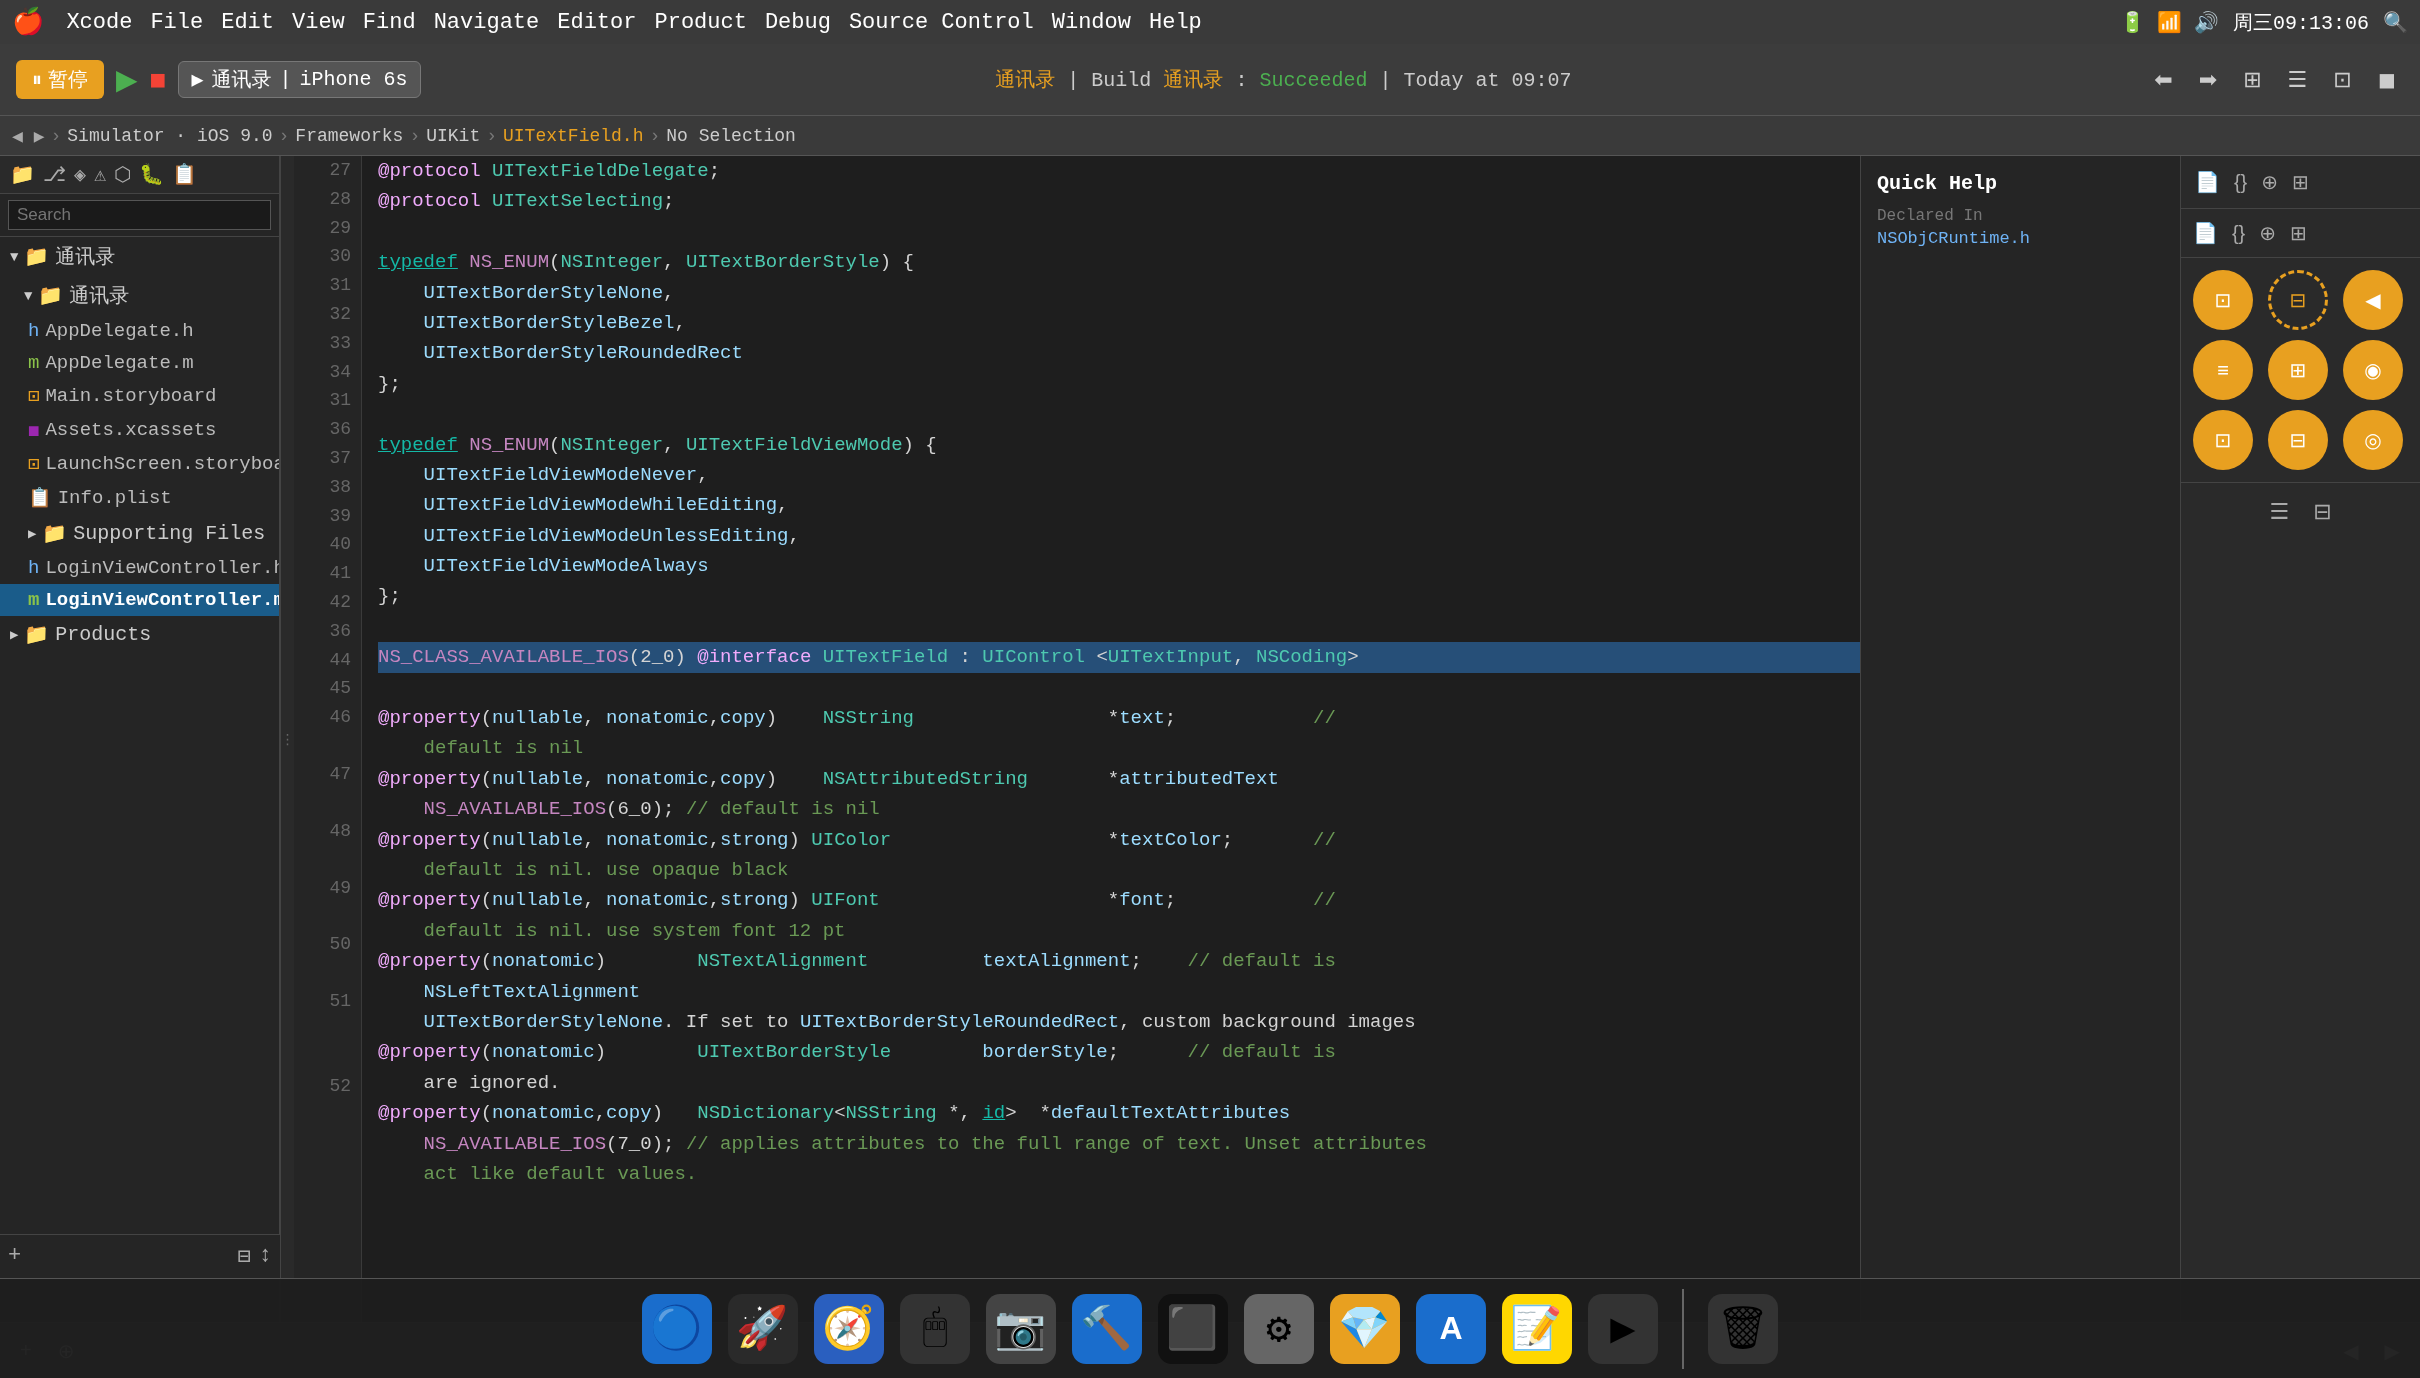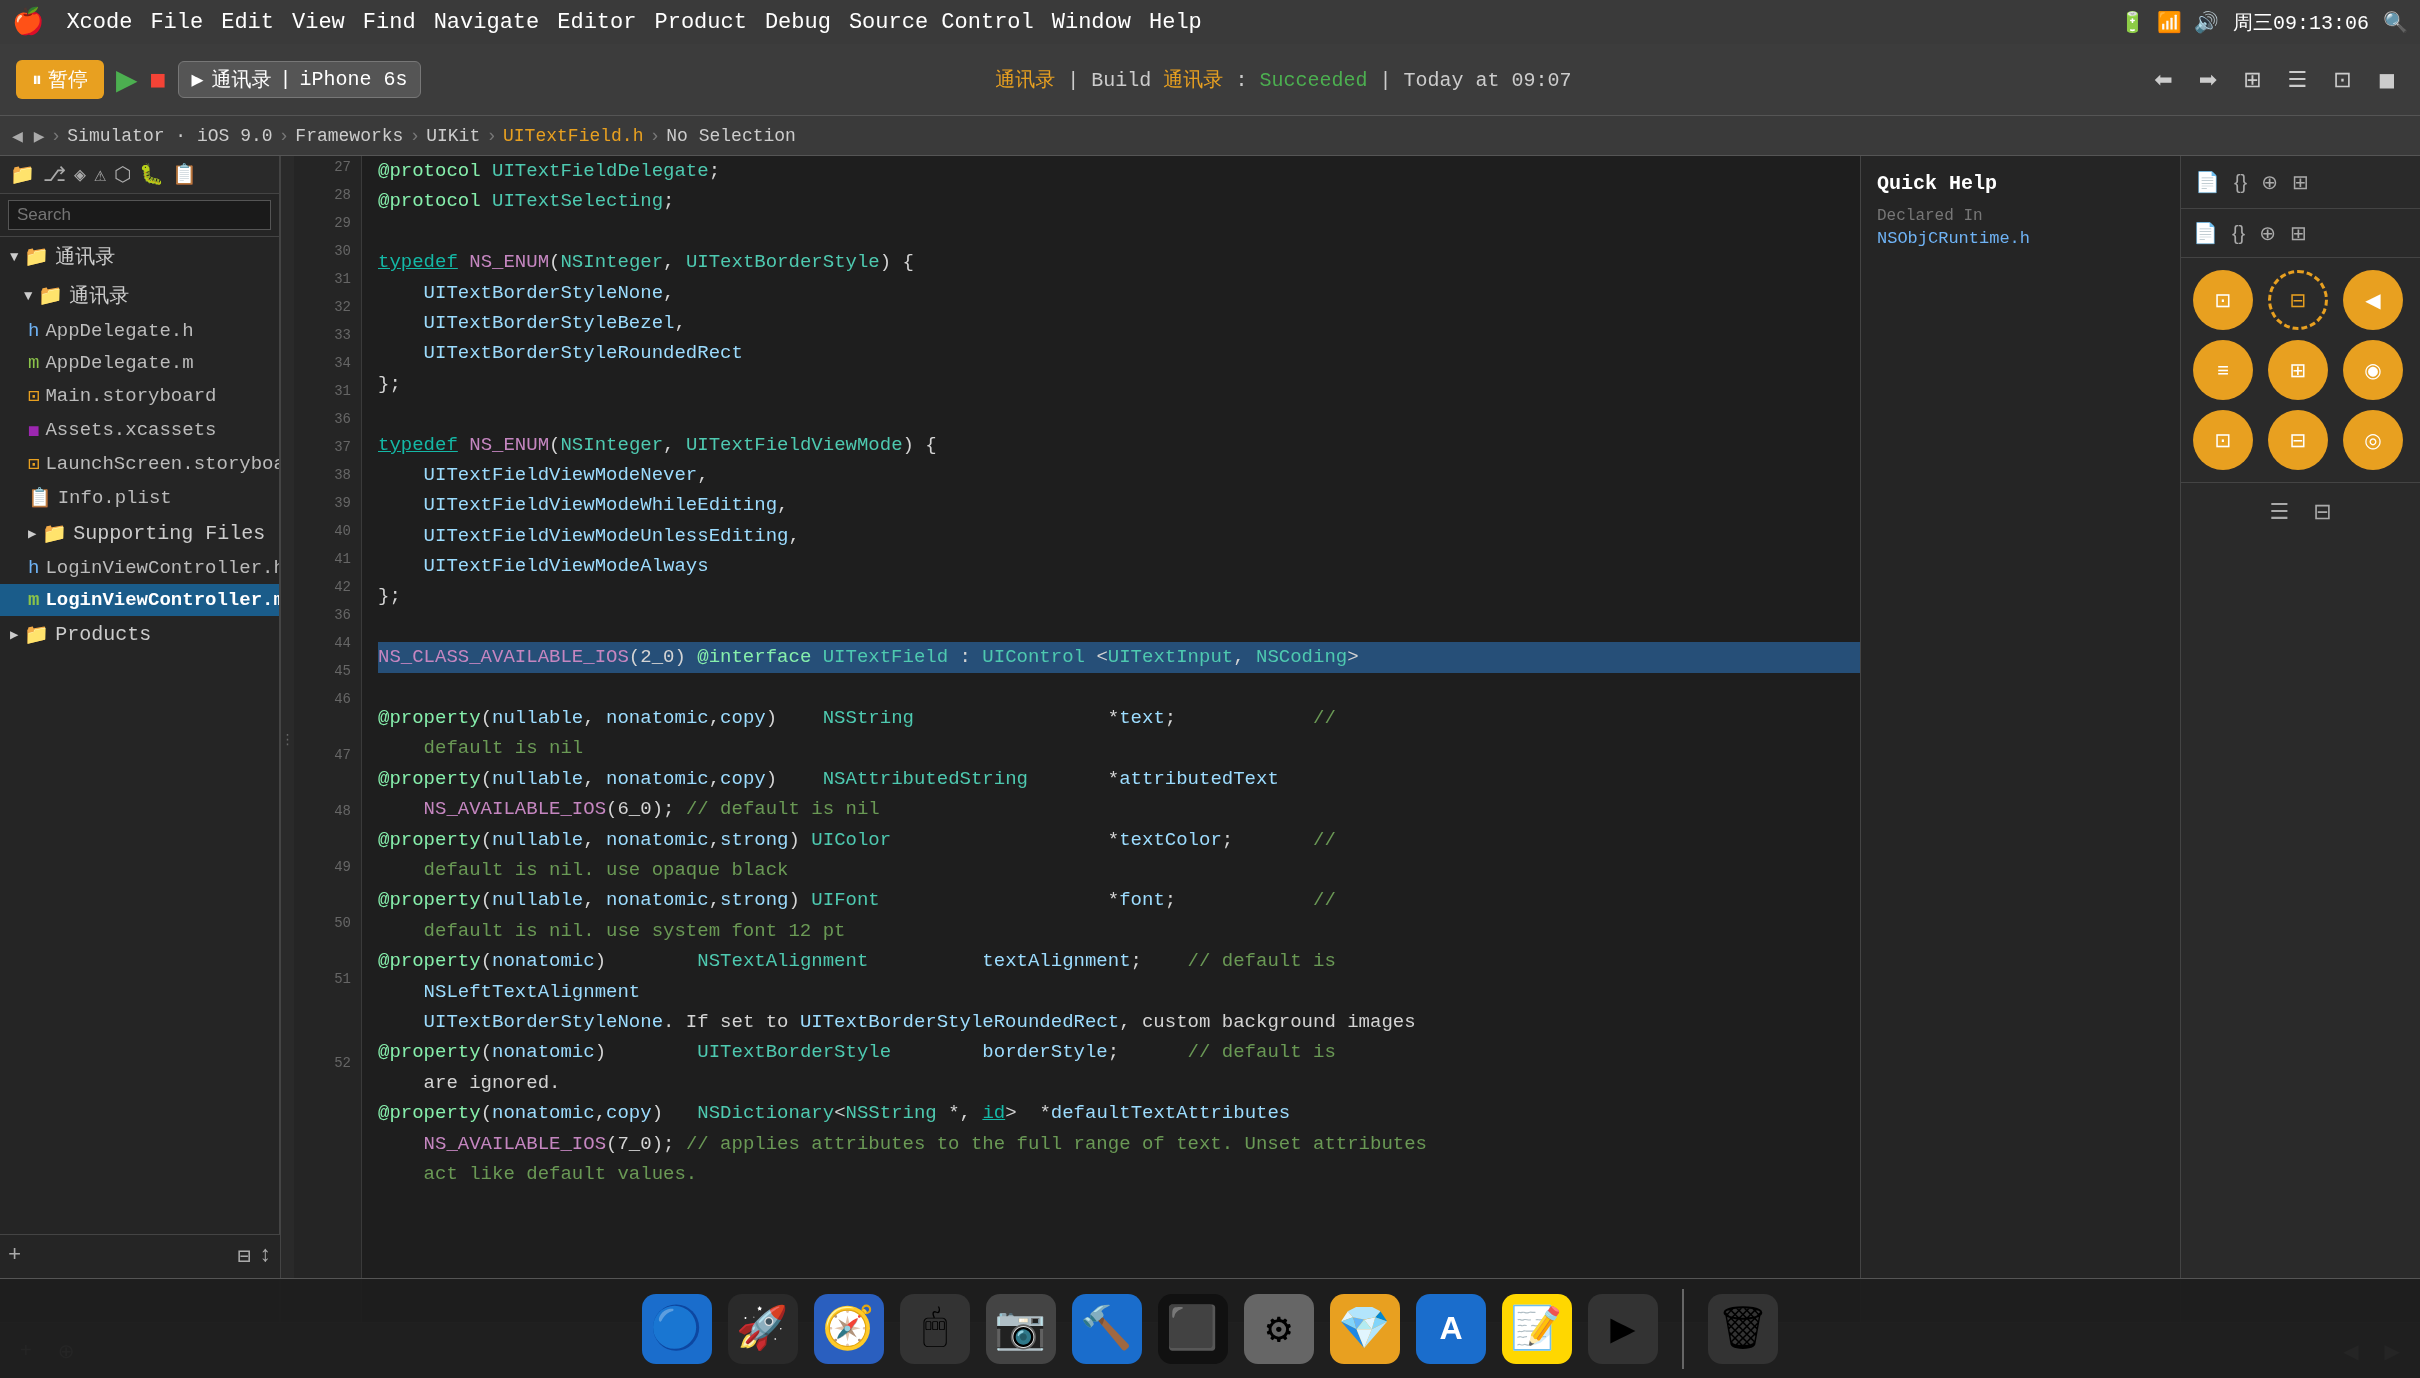--- a/index.html
+++ b/index.html
@@ -180,21 +180,21 @@
       width: 68px;
       background: #252525;
       padding: 0;
       text-align: right;
       border-right: 1px solid #3a3a3a;
       flex-shrink: 0;
     }
     .line-number {
       display: block;
       padding: 0 10px;
-      font-size: 14px;
+      font-size: 18px;
       line-height: 1.6;
       color: #666;
       min-height: 28px;
     }
     .code-lines {
       flex: 1;
       padding: 0 0 0 16px;
       overflow-x: auto;
     }
     .code-line {
@@ -202,21 +202,21 @@
       line-height: 1.6;
       min-height: 28px;
       white-space: pre;
       color: #d4d4d4;
     }
     .code-line.highlighted {
       background: #264f78;
     }
     
     .kw { color: #14b8a6; text-decoration: underline; }
-    .kw2 { color: #86efac; text-align: right; }
+    .kw2 { color: #f0abfc; text-align: right; }
     .type { color: #4ec9b0; }
     .type2 { color: #9cdcfe; }
     .comment { color: #6a9955; }
     .macro { color: #c586c0; }
     .punc { color: #d4d4d4; }
 
     
     .quick-help {
       width: 320px;
       background: #252525;

